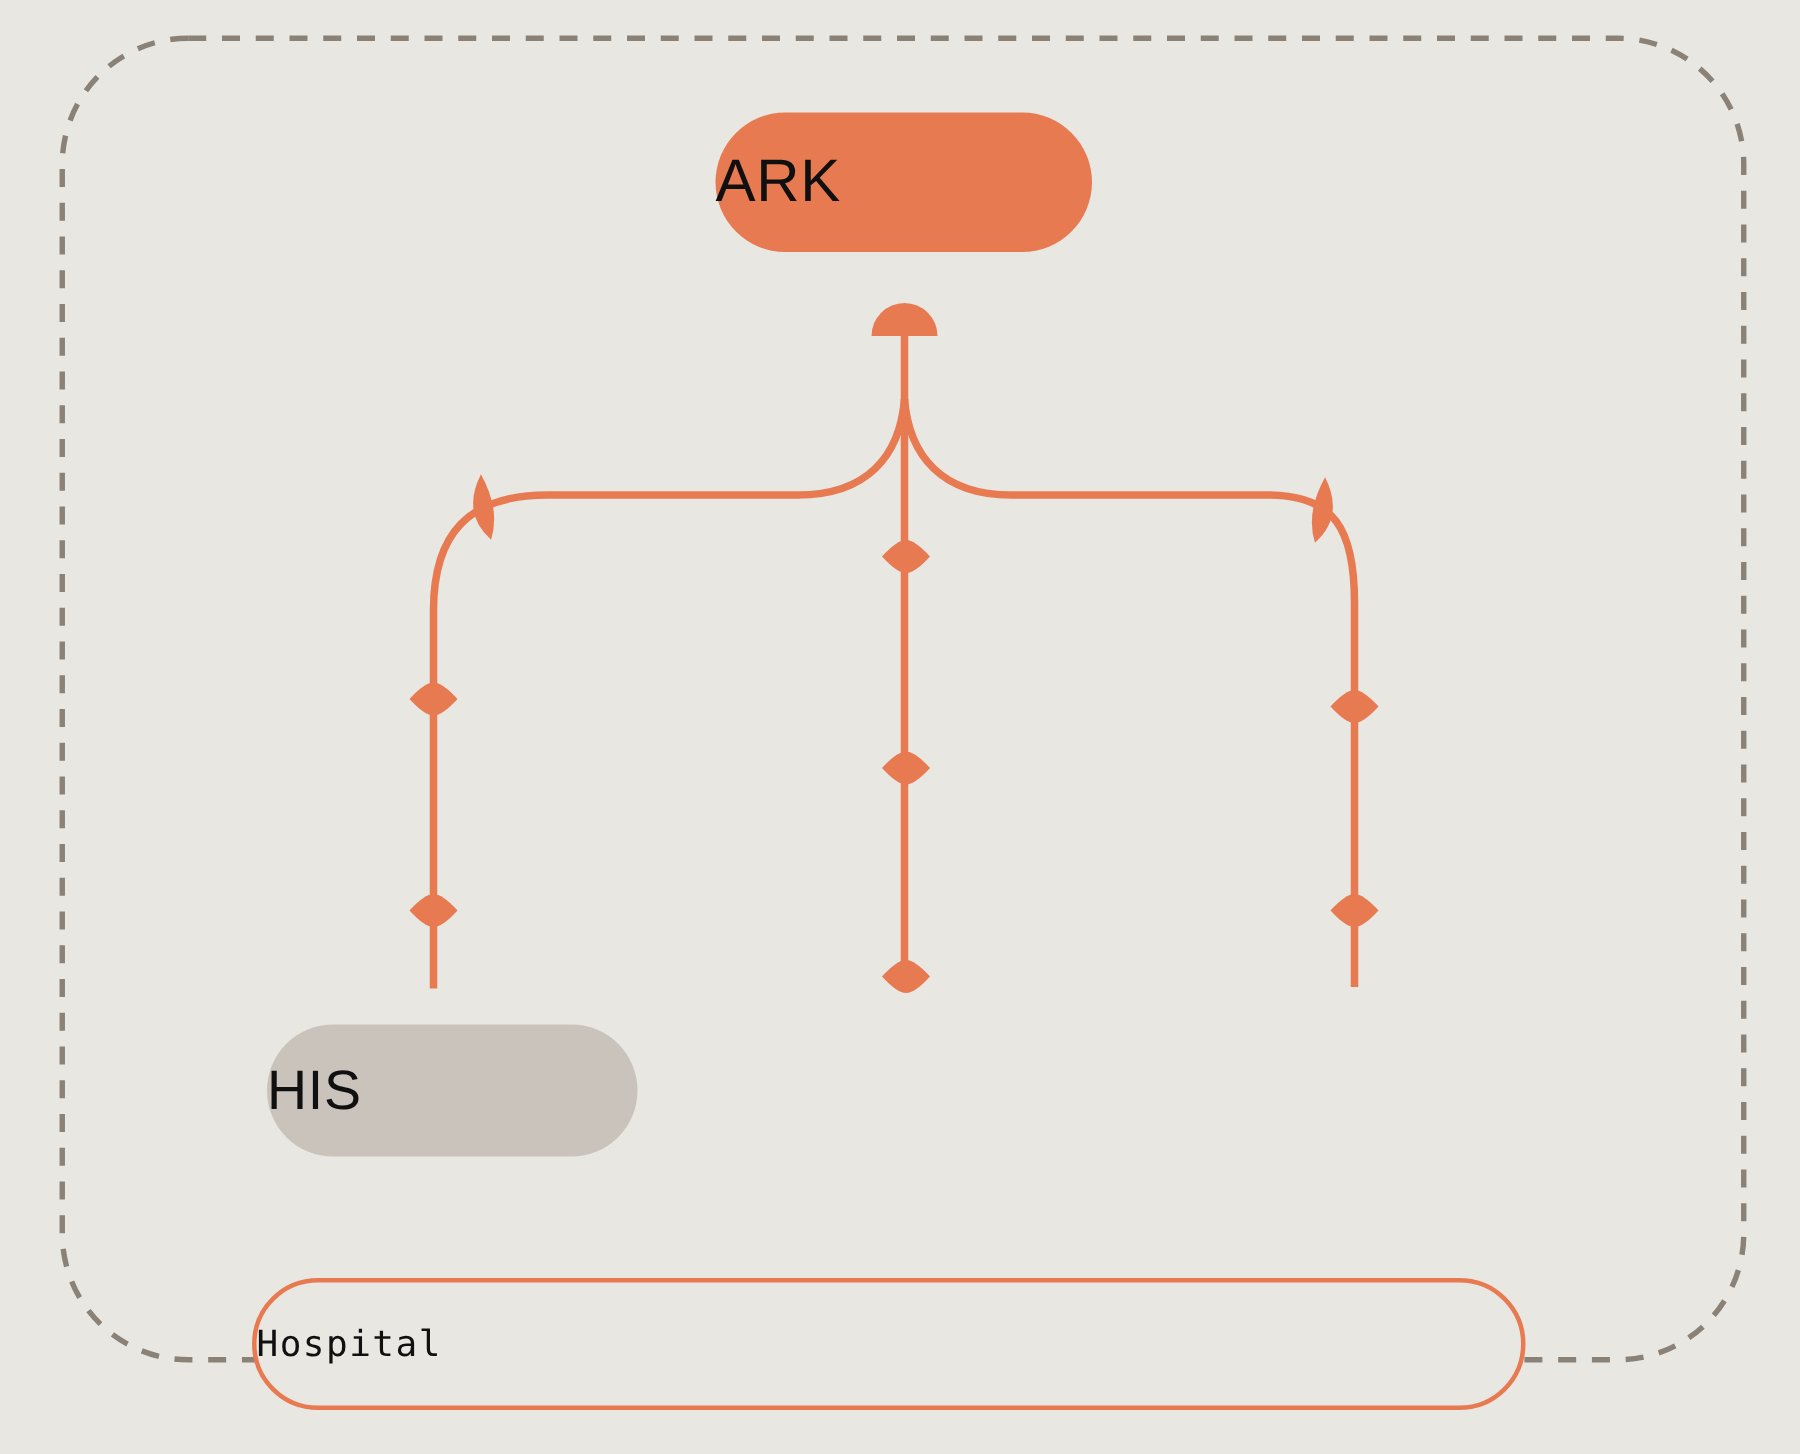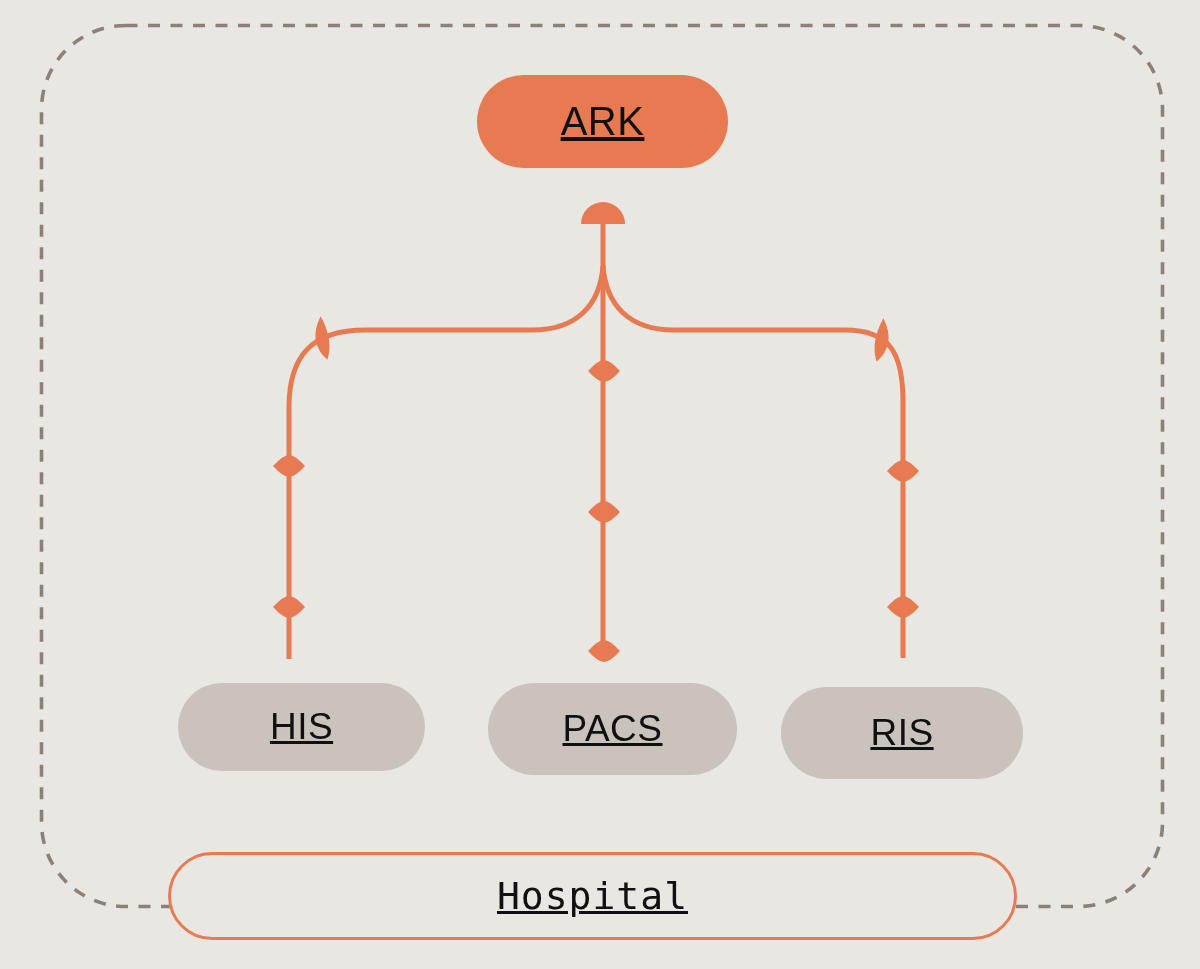--- a/index.html
+++ b/index.html
@@ -15,46 +15,45 @@
     background:var(--bg);
     font-family:"Liberation Sans", sans-serif;
     position:relative;
     overflow:hidden;
   }
   .stage{position:absolute;inset:0;width:1200px;height:969px;}
   svg.layer{position:absolute;left:0;top:0;width:1200px;height:969px;display:block;}
 
   .node{
     position:absolute;
-    display:flex;align-items:center;justify-content:center;
+    display:flex;align-items:center;justify-content:flex-start;
     color:var(--ink);
     letter-spacing:0.5px;
     user-select:none;
-    text-decoration:underline;
   }
   .node.root{
     left:477px;top:75px;width:251px;height:93px;
     background:var(--accent);
     border-radius:47px;
     font-size:40px;
   }
   .node.sys{
     background:var(--gray-node);
     border-radius:46px;
     font-size:37px;
   }
   .node.sys.his{left:178px;top:683px;width:247px;height:88px;}
   .node.sys.pacs{left:488px;top:683px;width:249px;height:92px;}
   .node.sys.ris{left:781px;top:687px;width:242px;height:92px;}
   .node.container-bar{
     left:168px;top:852px;width:849px;height:88px;
     background:var(--bg);
     border:3px solid var(--accent);
     border-radius:44px;
-    font-size:38px;
+    font-size:24px;
     font-family:"DejaVu Sans Mono", monospace;
     letter-spacing:1px;
   }
 </style>
 </head>
 <body>
 
 <div class="stage">
 
   <svg class="layer" viewBox="0 0 1200 969" aria-hidden="true">
@@ -87,25 +86,19 @@
   </svg>
 
   <div class="node root">
     <span>ARK</span>
   </div>
 
   <div class="node sys his">
     <span>HIS</span>
   </div>
 
-  <div class="node sys pacs">
-    <span>PACS</span>
-  </div>
 
-  <div class="node sys ris">
-    <span>RIS</span>
-  </div>
 
   <div class="node container-bar">
     <span>Hospital</span>
   </div>
 
 </div>
 
 </body></html>

